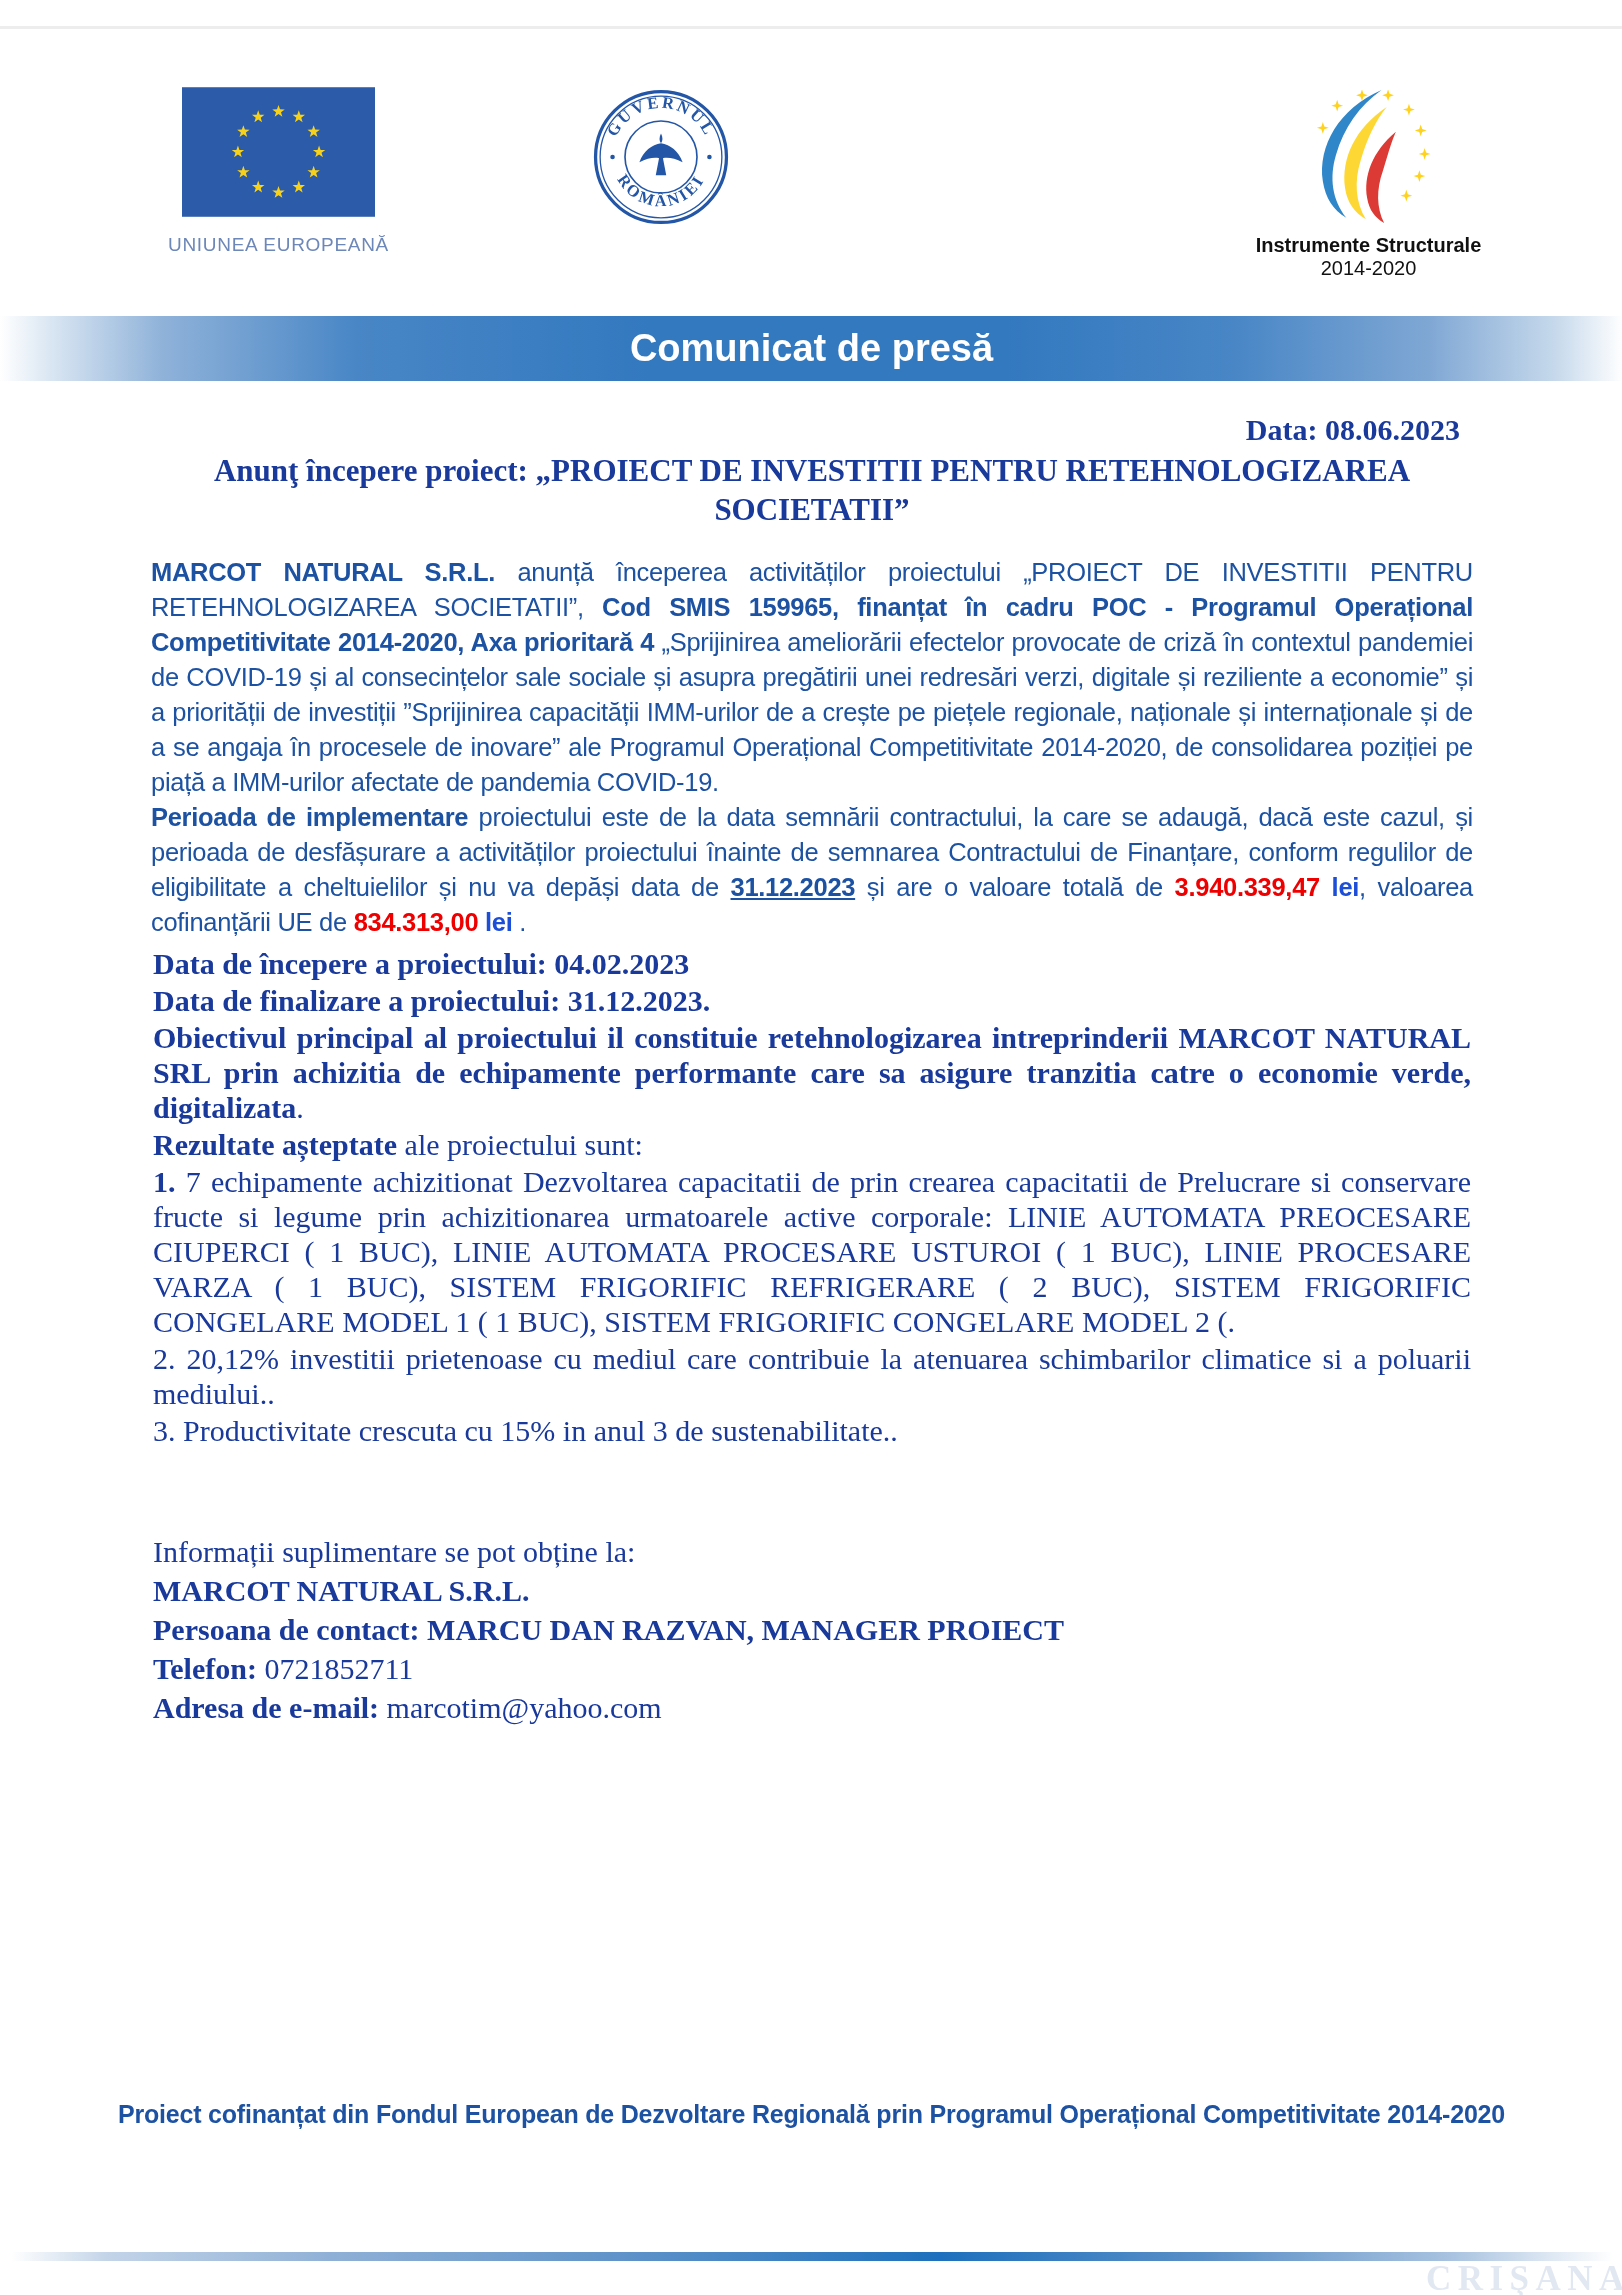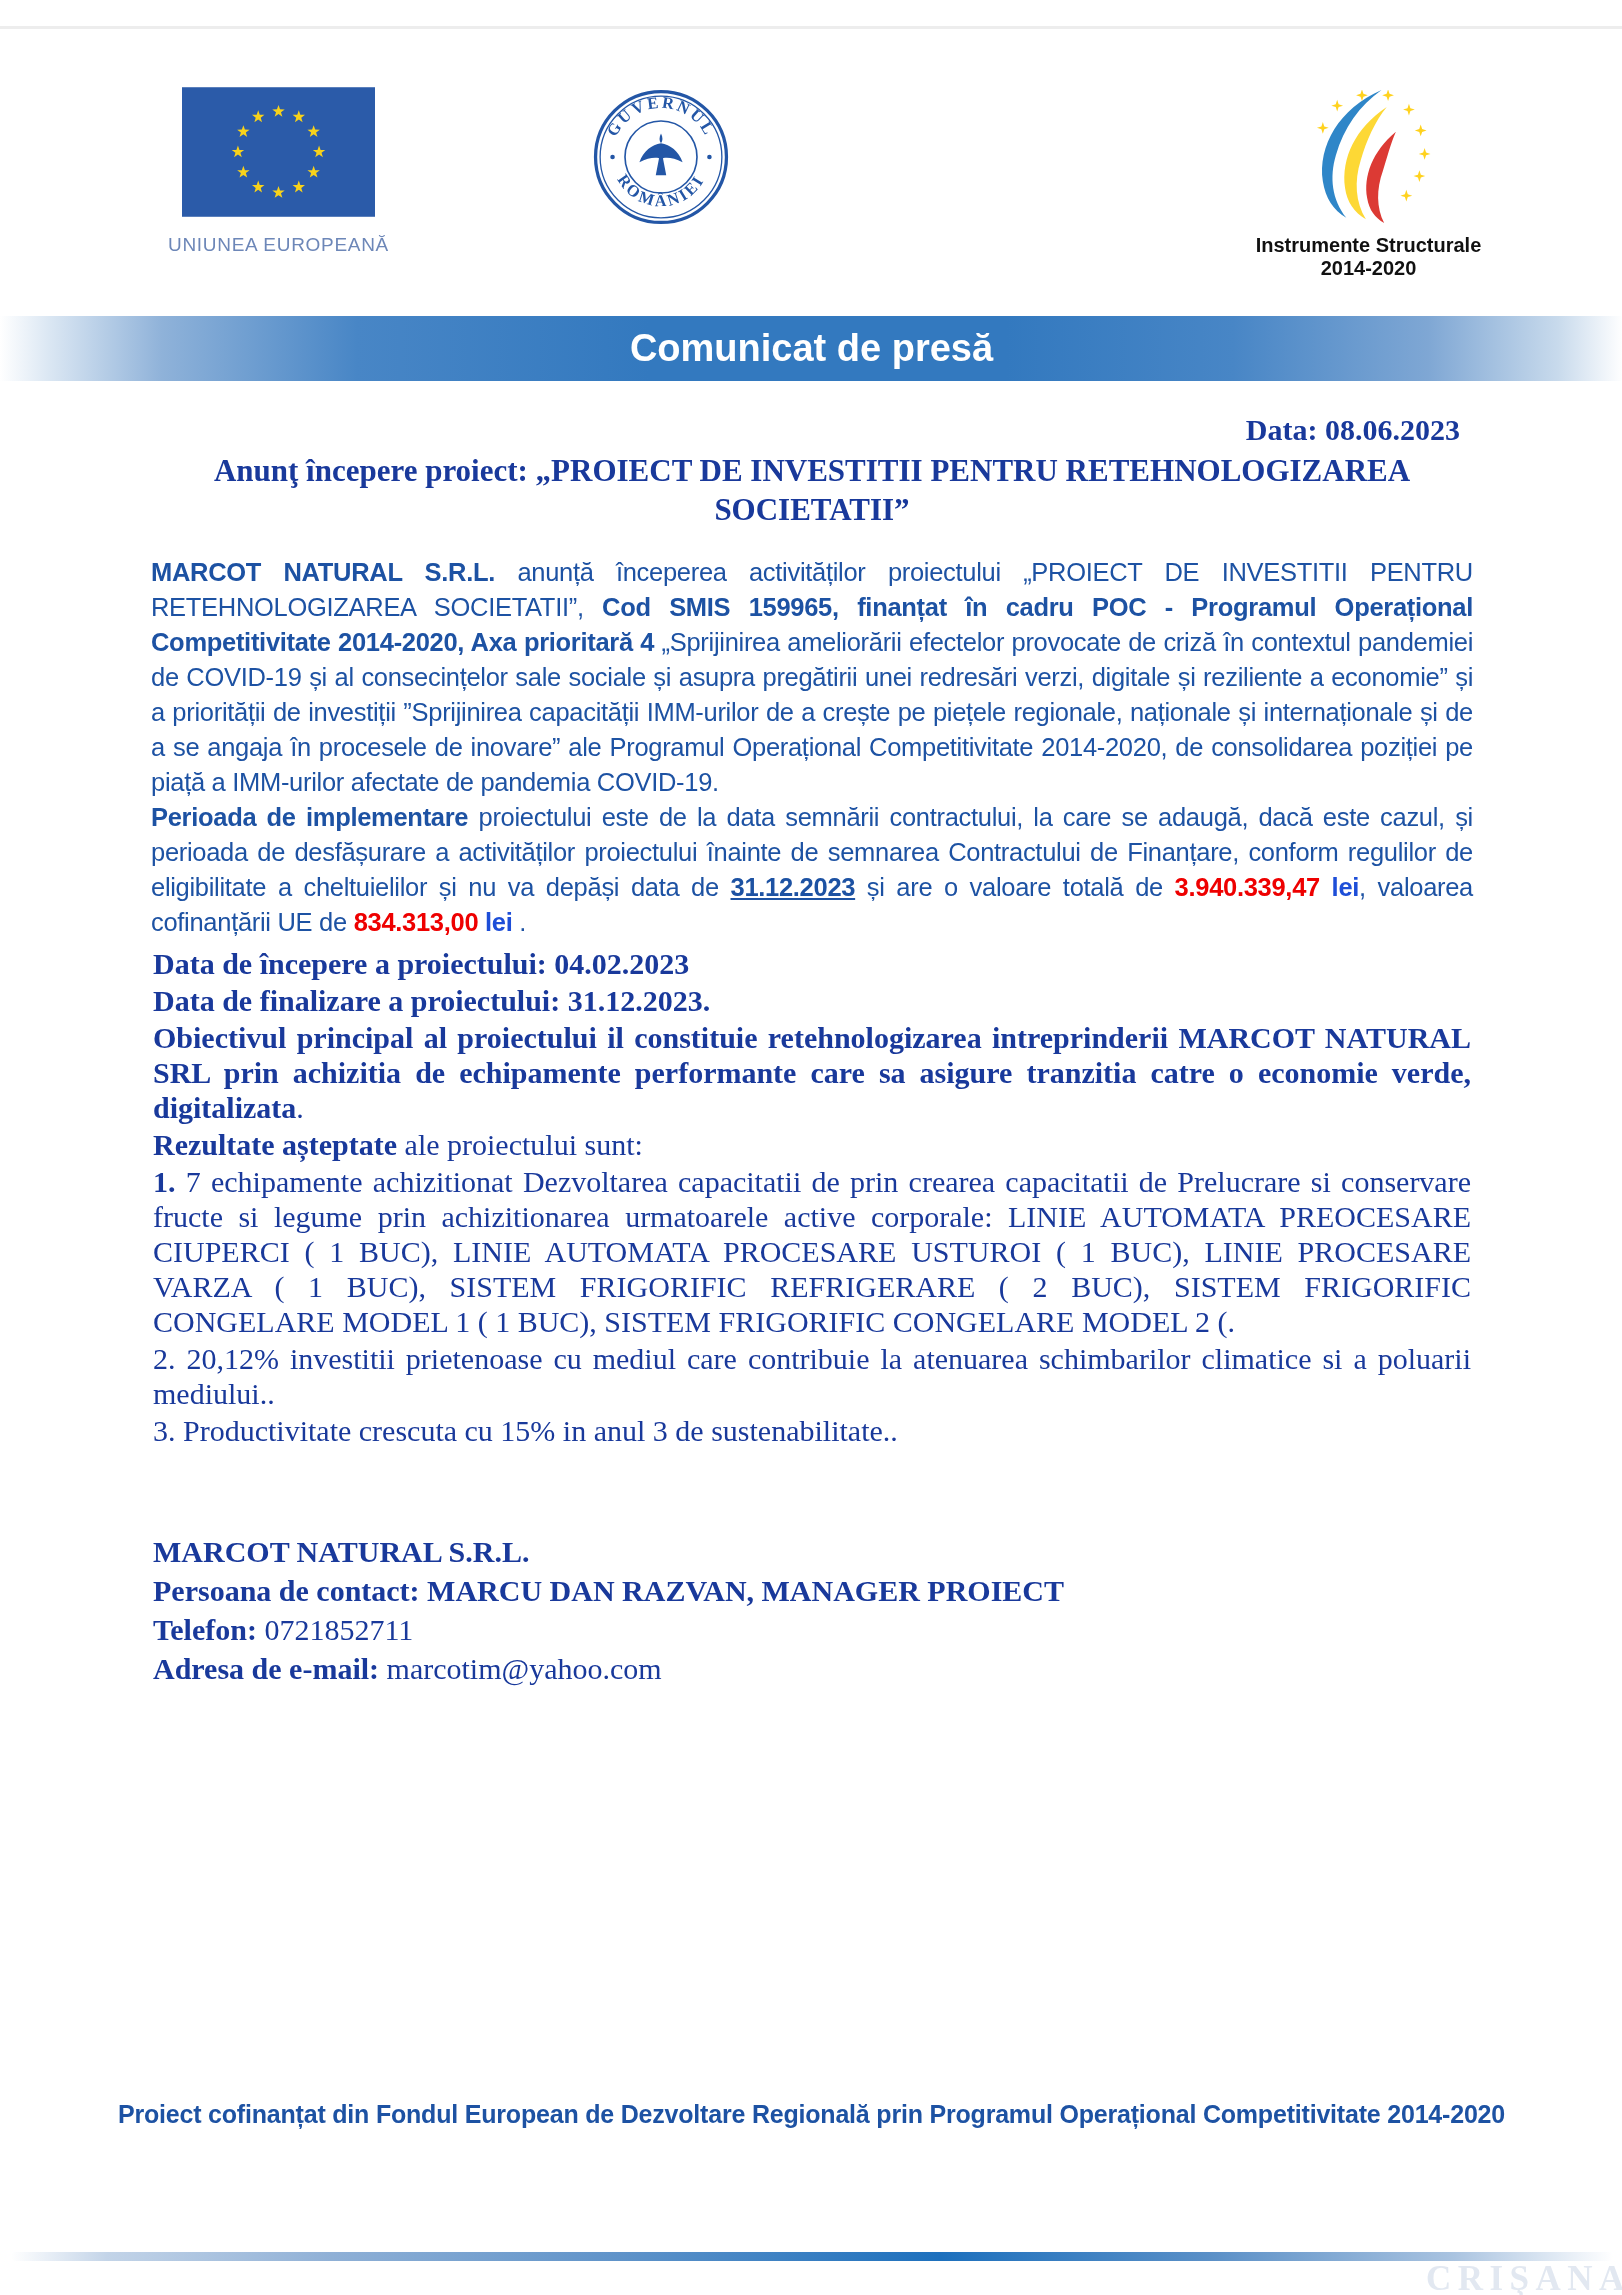--- a/index.html
+++ b/index.html
@@ -8,21 +8,21 @@
   .top-hairline{position:absolute;top:26px;left:0;width:100%;height:2.6px;background:#ededed;}
 
   
   .hdr-logo{position:absolute;text-align:center;}
   .eu-wrap{left:167px;top:87px;width:223px;}
   .eu-flag{display:block;margin:0 auto;}
   .eu-label{margin-top:17px;font-size:19px;letter-spacing:0.7px;color:#6d87b8;font-family:"Liberation Sans",sans-serif;}
   .gov-wrap{left:589px;top:85px;width:144px;}
   .is-wrap{left:1231px;top:90px;width:275px;}
   .is-label1{margin-top:5.2px;font-size:20px;font-weight:bold;color:#111;}
-  .is-label2{font-size:20px;font-weight:bold;color:#111;}
+  .is-label2{font-size:20px;font-weight:normal;color:#111;}
 
   
   .banner{position:absolute;left:0;top:316px;width:100%;height:65px;
     background:linear-gradient(90deg,#ffffff 0%,#dbe7f3 3%,#8fb2d9 10%,#4886c6 22%,#3379bf 40%,#3379bf 62%,#4886c6 76%,#7fa7d4 88%,#c8daec 96%,#ffffff 100%);
     display:flex;align-items:center;justify-content:center;}
   .banner span{color:#ffffff;font-size:38px;font-weight:bold;letter-spacing:0px;}
 
   
   .content{position:absolute;left:151px;right:150px;top:401px;}
   .date-line{margin-top:11.8px;text-align:right;padding-right:13px;
@@ -141,20 +141,21 @@
       <p class="p-serif b">Data de începere a proiectului: 04.02.2023</p>
       <p class="p-serif b">Data de finalizare a proiectului: 31.12.2023.</p>
       <p class="p-serif just"><span class="b">Obiectivul principal al proiectului il constituie retehnologizarea intreprinderii MARCOT NATURAL SRL prin achizitia de echipamente performante care sa asigure tranzitia catre o economie verde, digitalizata</span><span>.</span></p>
       <p class="p-serif"><span class="b">Rezultate așteptate</span><span> ale proiectului sunt:</span></p>
       <p class="p-serif just"><span class="b">1.</span><span> 7 echipamente achizitionat Dezvoltarea capacitatii de prin crearea capacitatii de Prelucrare si conservare fructe si legume prin achizitionarea urmatoarele active corporale: LINIE AUTOMATA PREOCESARE CIUPERCI ( 1 BUC),  LINIE AUTOMATA PROCESARE USTUROI ( 1 BUC),  LINIE PROCESARE VARZA ( 1 BUC), SISTEM FRIGORIFIC REFRIGERARE ( 2 BUC), SISTEM FRIGORIFIC CONGELARE MODEL 1 ( 1 BUC),  SISTEM FRIGORIFIC CONGELARE MODEL 2 (.</span></p>
       <p class="p-serif just">2. 20,12% investitii prietenoase cu mediul care contribuie la atenuarea schimbarilor climatice si a poluarii mediului..</p>
       <p class="p-serif">3. Productivitate crescuta cu 15% in anul 3 de sustenabilitate..</p>
     </div>
 
     <div class="contact-block">
+      <p class="p-serif">Informații suplimentare se pot obține la:</p>
       <p class="p-serif b">MARCOT NATURAL S.R.L.</p>
       <p class="p-serif b">Persoana de contact: MARCU DAN RAZVAN, MANAGER PROIECT</p>
       <p class="p-serif"><span class="b">Telefon:</span><span> 0721852711</span></p>
       <p class="p-serif"><span class="b">Adresa de e-mail:</span><span> marcotim@yahoo.com</span></p>
     </div>
   </div>
 
   <div class="footer-note">Proiect cofinanțat din Fondul European de Dezvoltare Regională prin Programul Operațional Competitivitate 2014-2020</div>
   <div class="footer-bar"></div>
   <div class="watermark">CRIŞANA</div>

